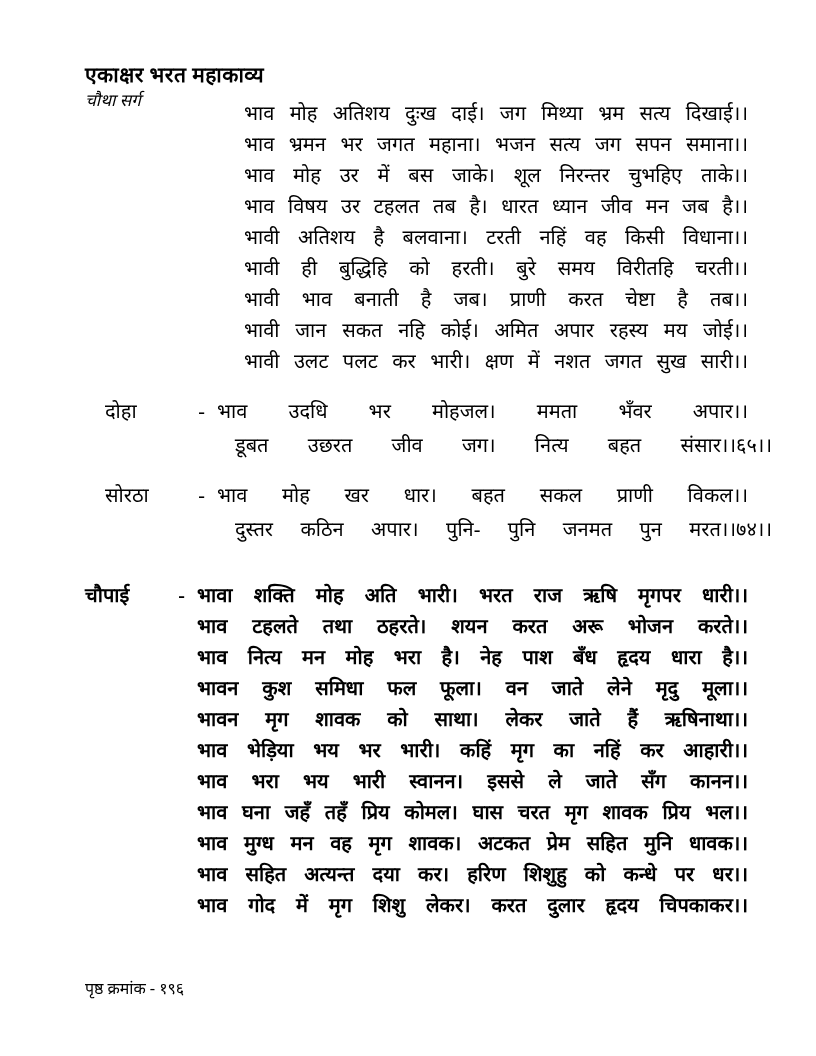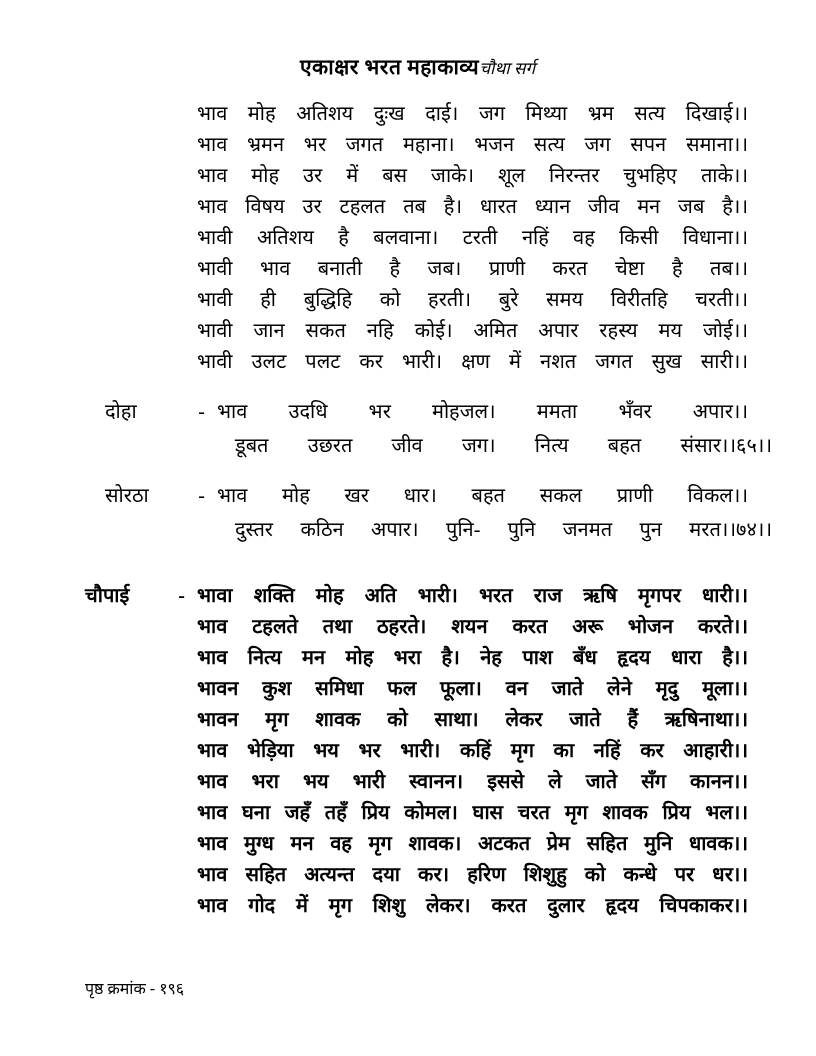--- a/index.html
+++ b/index.html
@@ -13,26 +13,27 @@
     height: 1056px;
     margin: 0 auto;
     background: #ffffff;
     font-family: "Liberation Serif", "DejaVu Serif", serif;
     color: #000000;
     overflow: hidden;
   }
   
   .header {
     position: absolute;
-    top: 52px;
+    top: 60px;
     left: 85px;
     right: 66px;
     display: flex;
     justify-content: center;
     align-items: baseline;
+    flex-direction: column;
   }
   .book-title {
     font-size: 21px;
     font-weight: 700;
     letter-spacing: 0.5px;
   }
   .chapter-title {
     font-size: 17px;
     font-style: italic;
   }
@@ -46,20 +47,21 @@
   }
   .opening-block {
     position: absolute;
     top: 98px;
     left: 197px;
     width: 551px;
   }
   .opening-block .verse-line {
     line-height: 31px;
     height: 31px;
+    margin-left: 47px;
   }
   .verse-section {
     position: absolute;
     left: 85px;
     width: 663px;
     display: flex;
     align-items: flex-start;
   }
   .section-doha   { top: 394px; }
   .section-sortha { top: 478px; }
@@ -109,22 +111,22 @@
     <div class="book-title">एकाक्षर भरत महाकाव्य</div>
     <div class="chapter-title">चौथा सर्ग</div>
   </header>
 
   <section class="opening-block">
     <div class="verse-line">भाव मोह अतिशय दुःख दाई। जग मिथ्या भ्रम सत्य दिखाई।।</div>
     <div class="verse-line">भाव भ्रमन भर जगत महाना। भजन सत्य जग सपन समाना।।</div>
     <div class="verse-line">भाव मोह उर में बस जाके। शूल निरन्तर चुभहिए ताके।।</div>
     <div class="verse-line">भाव विषय उर टहलत तब है। धारत ध्यान जीव मन जब है।।</div>
     <div class="verse-line">भावी अतिशय है बलवाना। टरती नहिं वह किसी विधाना।।</div>
+    <div class="verse-line">भावी ही बुद्धिहि को हरती। बुरे समय विरीतहि चरती।।</div>
     <div class="verse-line">भावी भाव बनाती है जब। प्राणी करत चेष्टा है तब।।</div>
-    <div class="verse-line">भावी ही बुद्धिहि को हरती। बुरे समय विरीतहि चरती।।</div>
     <div class="verse-line">भावी जान सकत नहि कोई। अमित अपार रहस्य मय जोई।।</div>
     <div class="verse-line">भावी उलट पलट कर भारी। क्षण में नशत जगत सुख सारी।।</div>
   </section>
 
   <section class="verse-section section-doha">
     <div class="label-cell">
       <span class="section-label">दोहा</span>
       <span class="section-dash">-</span>
     </div>
     <div class="verse-col">

